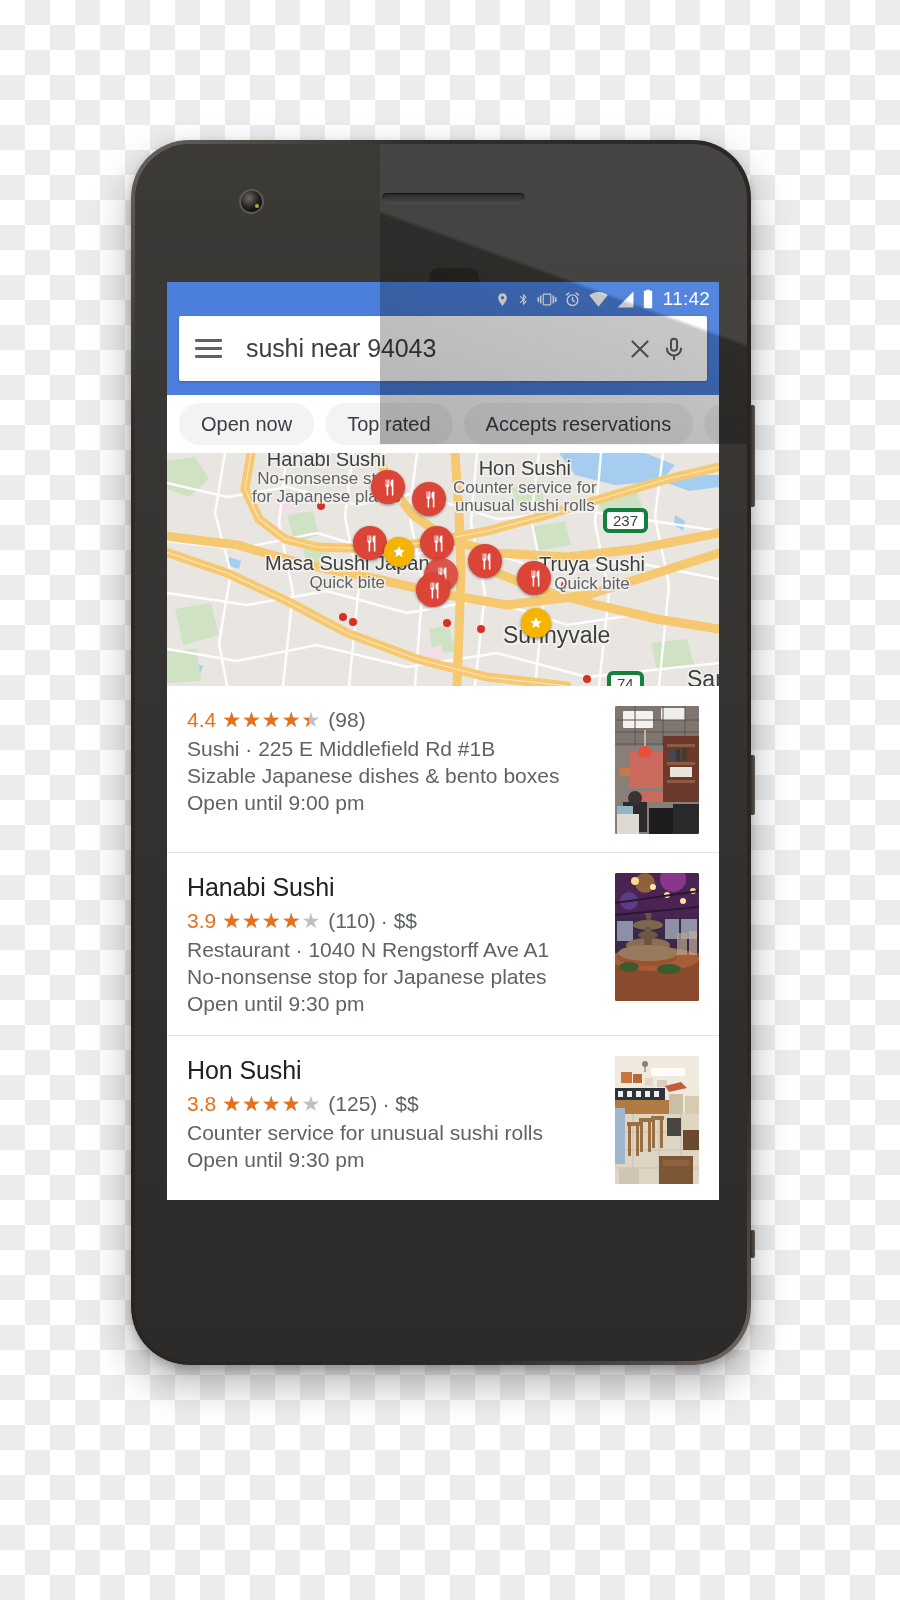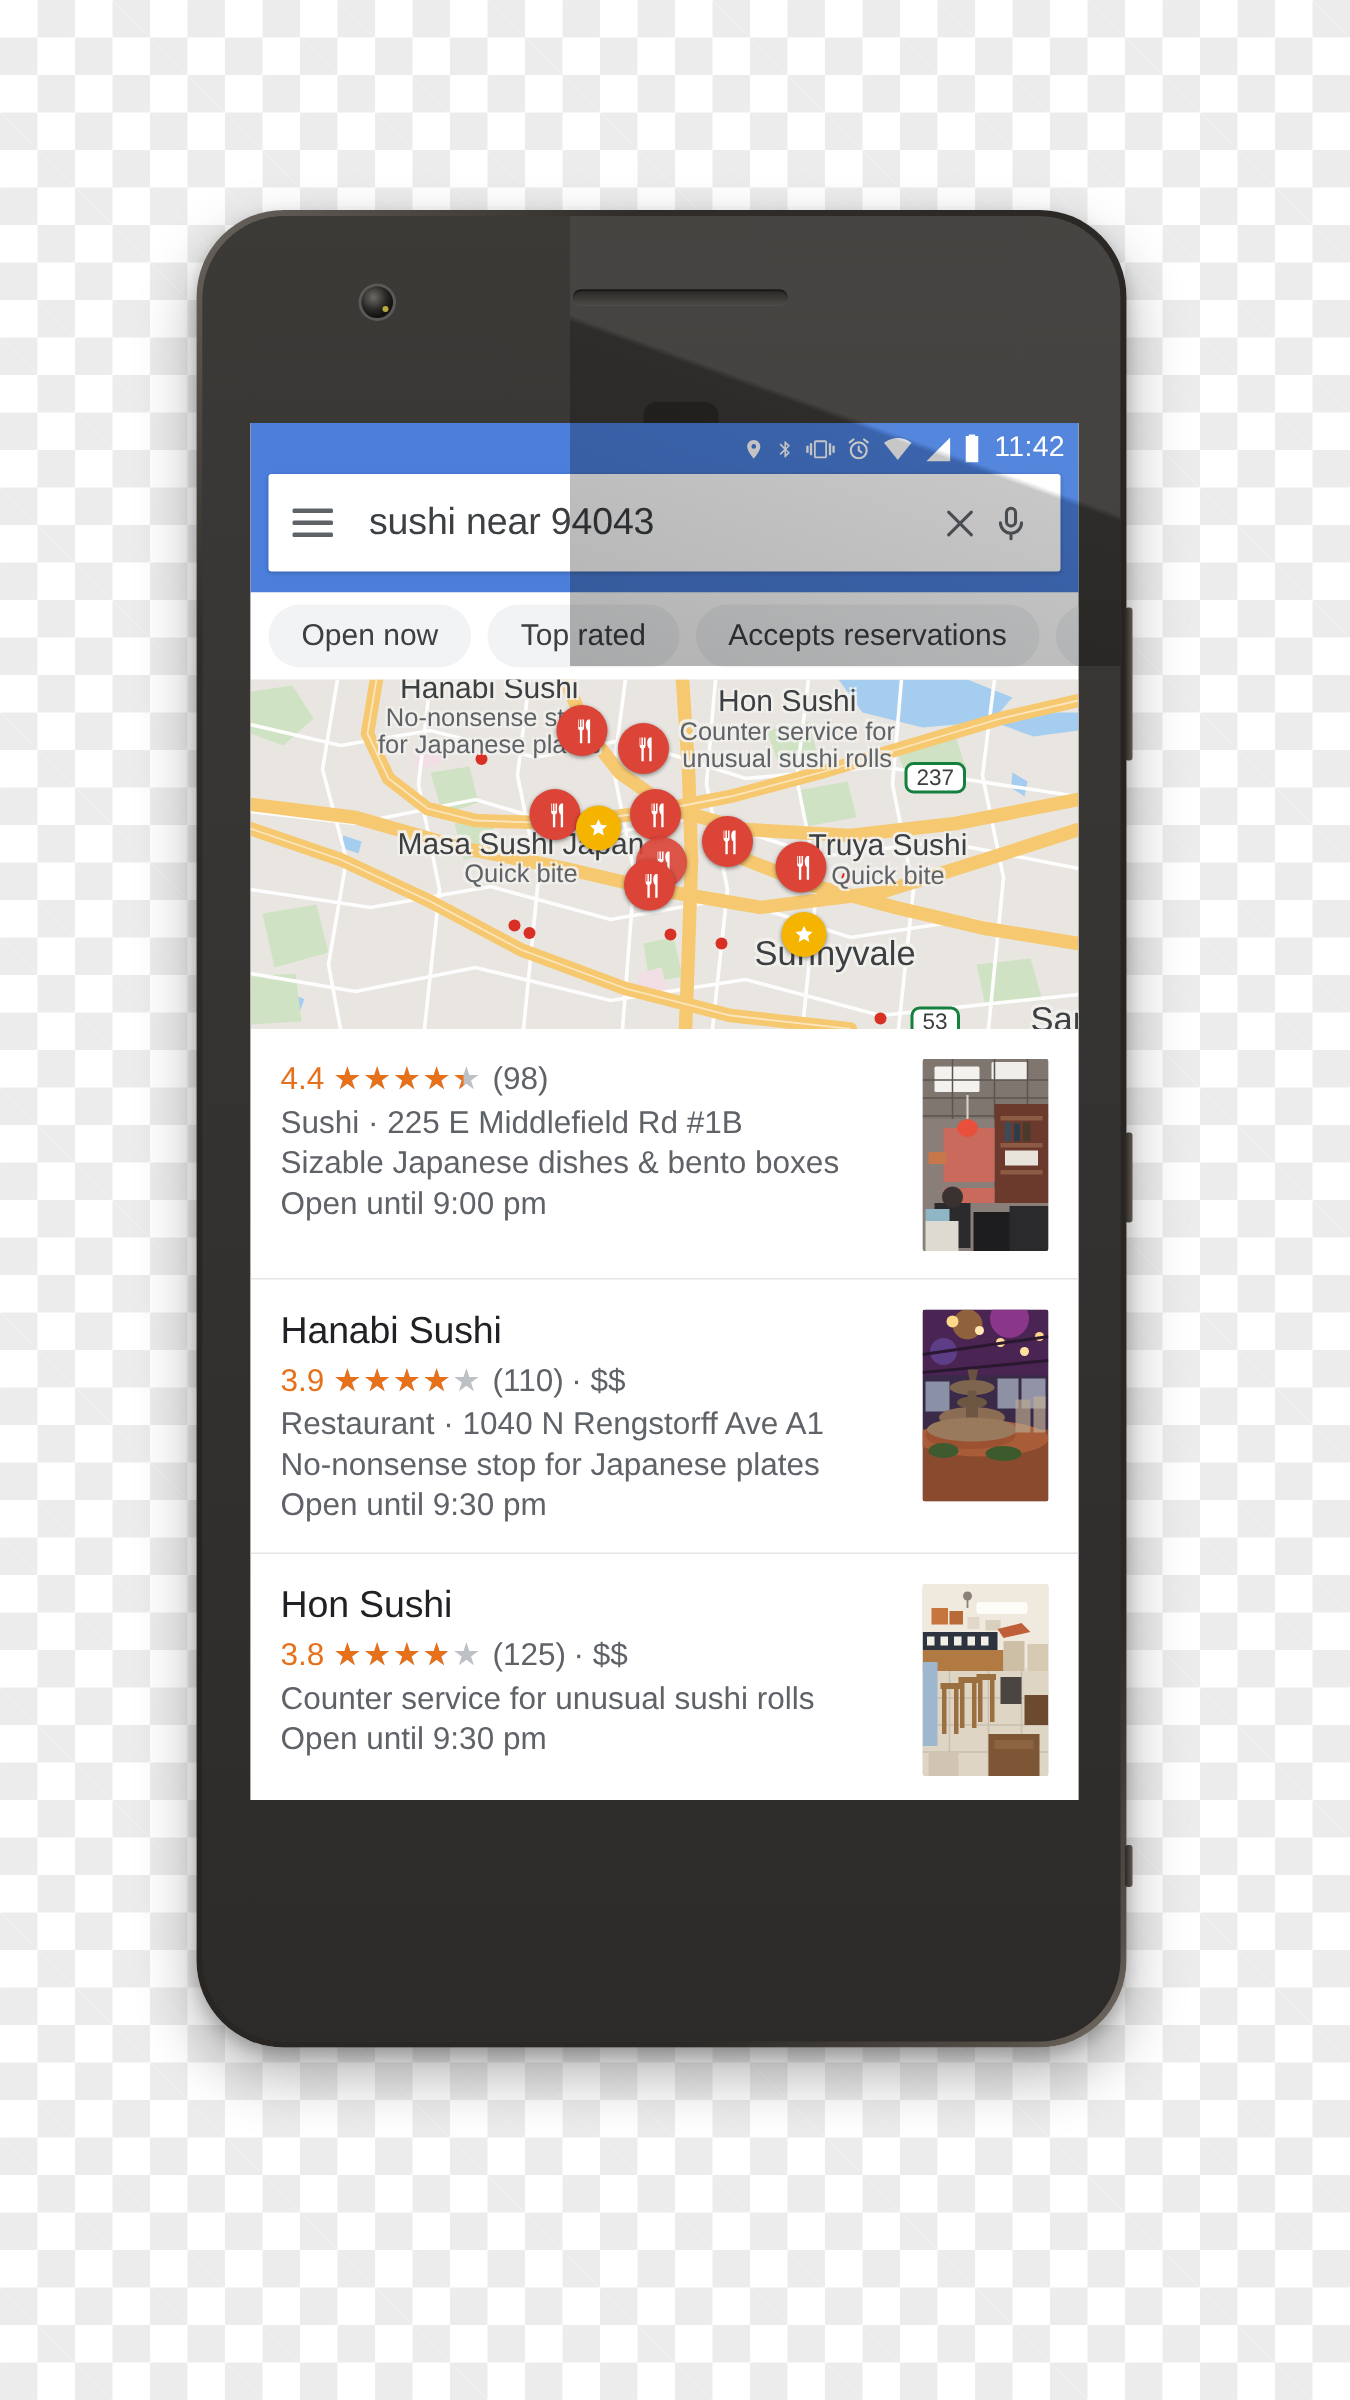--- a/index.html
+++ b/index.html
@@ -145,21 +145,21 @@
   .mlabel .sub { font-size: 17px; color:#5f6368; display:block; }
   .pin {
     position:absolute; width: 34px; height: 34px; border-radius:50%;
     background:#db4437; display:flex; align-items:center; justify-content:center;
     box-shadow: 0 1px 3px rgba(0,0,0,.45); cursor:pointer;
   }
   .pin.sm { width: 30px; height: 30px; }
   .pin.star { background:#f5b400; }
   .dot { position:absolute; width:8px; height:8px; border-radius:50%; background:#d93025; }
   .shield {
-    position:absolute; background:#fff; border:2px solid #15803d; border-radius:6px;
+    position:absolute; background:#fff; border:4px solid #15803d; border-radius:6px;
     font-size:15px; color:#3c4043; padding:0px 6px; font-weight:500;
   }
 
   
   #results { background:#fff; }
   .card {
     display:flex; padding: 20px 20px 18px 20px;
     border-bottom: 1px solid #e4e4e4; cursor:pointer;
   }
   .card:last-child { border-bottom: none; }
@@ -320,21 +320,21 @@
 
           <div class="dot" style="left:150px;top:49px"></div>
           <div class="dot" style="left:172px;top:160px"></div>
           <div class="dot" style="left:182px;top:165px"></div>
           <div class="dot" style="left:276px;top:166px"></div>
           <div class="dot" style="left:310px;top:172px"></div>
           <div class="dot" style="left:394px;top:128px"></div>
           <div class="dot" style="left:416px;top:222px"></div>
 
           <div class="shield" style="left:436px;top:55px">237</div>
-          <div class="shield" style="left:440px;top:218px">53</div>
+          <div class="shield" style="left:440px;top:218px">74</div>
 
           <div class="mlabel" style="left:85px;top:-4px;">
             <span>Hanabi Sushi</span>
             <span class="sub">No-nonsense stop</span>
             <span class="sub">for Japanese plates</span>
           </div>
 
           <div class="mlabel" style="left:286px;top:5px;">
             <span>Hon Sushi</span>
             <span class="sub">Counter service for</span>

